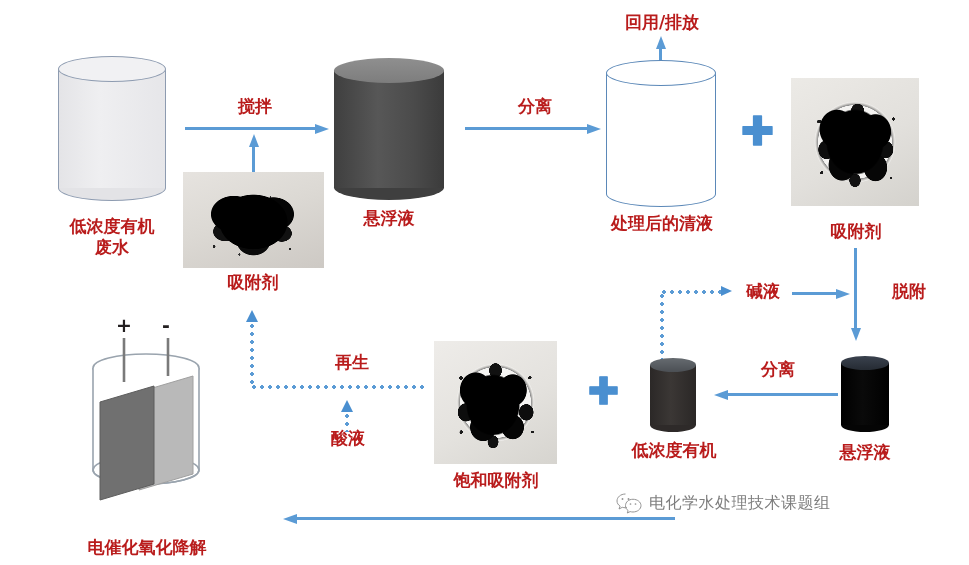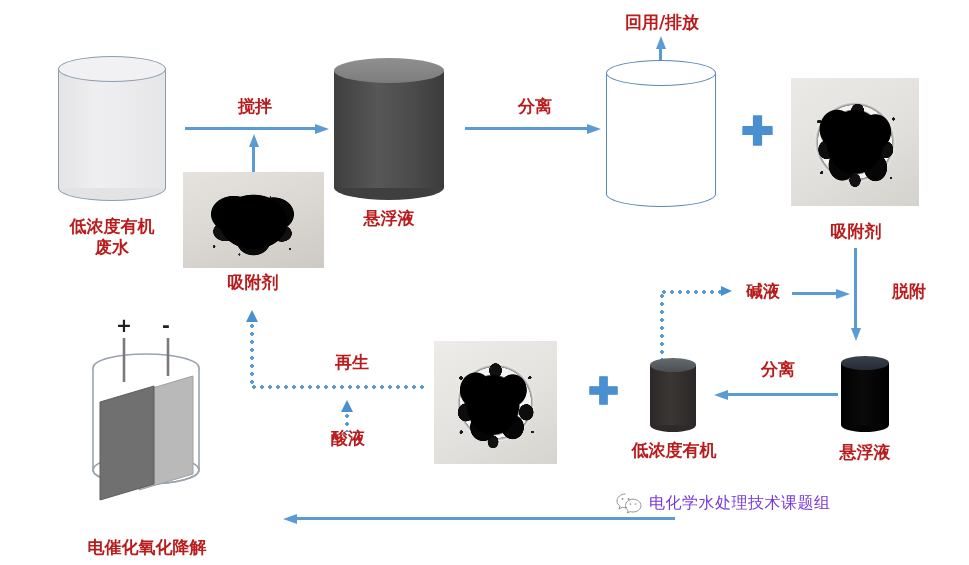--- a/index.html
+++ b/index.html
@@ -72,21 +72,21 @@
     background-position: center 0;
   }
 
   .plus-icon { position: absolute; }
 
   .watermark {
     position: absolute;
     display: flex;
     align-items: center;
     gap: 7px;
-    color: #6d28d9;
+    color: #737373;
     font-size: 16px;
     opacity: .92;
     font-family: "DejaVu Sans", "Liberation Sans", sans-serif;
   }
   .wm-text { font-weight: normal; letter-spacing: .5px; }
   .sign { position: absolute; font-size: 19px; font-weight: bold; color: #231f20; }
 </style>
 </head>
 <body>
 
@@ -138,20 +138,21 @@
     <div class="shaft" style="left:0; top:3px; width:126px; height:3px;"></div>
     <div class="head" style="left:122px; top:0px; border-top:5px solid transparent; border-bottom:5px solid transparent; border-left:14px solid #5b9bd5;"></div>
   </div>
   <div class="label lbl-big" style="left:480px; top:96px; width:110px;">分离</div>
 
   <div class="cyl" style="left:606px; top:60px; width:110px; height:148px;">
     <div class="bot" style="left:0; top:121px; width:110px; height:26px; background:#ffffff; border:1.4px solid #5b88b8;"></div>
     <div class="body" style="left:0; top:13px; width:110px; height:121px; background:#ffffff; border-left:1.4px solid #5b88b8; border-right:1.4px solid #5b88b8;"></div>
     <div class="top" style="left:0; top:0; width:110px; height:26px; background:#ffffff; border:1.4px solid #5b88b8;"></div>
   </div>
+  <div class="label lbl-big" style="left:592px; top:213px; width:140px;">处理后的清液</div>
 
   <div class="arrow" style="left:656px; top:36px; width:10px; height:48px;">
     <div class="shaft" style="left:3px; top:11px; width:3px; height:37px;"></div>
     <div class="head" style="left:0px; top:0px; border-left:5px solid transparent; border-right:5px solid transparent; border-bottom:13px solid #5b9bd5;"></div>
   </div>
   <div class="label lbl-big" style="left:592px; top:12px; width:140px;">回用/排放</div>
 
   <svg class="plus-icon" viewBox="0 0 100 100" style="left:741px; top:114px; width:33px; height:33px;">
     <path d="M38 6 H62 V38 H94 V62 H62 V94 H38 V62 H6 V38 H38 Z" fill="#4a8fd0" stroke="#4a8fd0" stroke-width="4" stroke-linejoin="round"></path>
   </svg>
@@ -231,20 +232,21 @@
            radial-gradient(ellipse 7% 8% at 50% 24%, #111 0 72%, rgba(0,0,0,0) 76%),
            radial-gradient(ellipse 6% 7% at 48% 82%, #111 0 72%, rgba(0,0,0,0) 76%),
            radial-gradient(circle 3px at 22% 30%, #1a1a1a 0 64%, rgba(0,0,0,0) 66%),
            radial-gradient(circle 2.5px at 78% 30%, #1a1a1a 0 64%, rgba(0,0,0,0) 66%),
            radial-gradient(circle 2.5px at 22% 74%, #1a1a1a 0 64%, rgba(0,0,0,0) 66%),
            radial-gradient(circle 2px at 80% 74%, #1a1a1a 0 64%, rgba(0,0,0,0) 66%),
            radial-gradient(circle at 50% 50%, rgba(0,0,0,0) 0 40.5%, #8c8c8c 41%, #d2d0cc 43%, rgba(0,0,0,0) 44.5%),
            radial-gradient(circle at 50% 50%, #f5f4f2 0 44%, rgba(0,0,0,0) 45%),
            linear-gradient(150deg,#eeece9 0%, #e4e2de 55%, #d6d4cf 100%);"></div>
   </div>
+  <div class="label lbl-big" style="left:432px; top:470px; width:128px;">饱和吸附剂</div>
 
   <div class="dotline" style="left:0; top:0; width:969px; height:565px; pointer-events:none;">
     <div class="seg dot-h" style="left:250px; top:385px; width:178px; height:4px;"></div>
     <div class="seg dot-v" style="left:250px; top:322px; width:4px; height:65px;"></div>
     <div class="head" style="position:absolute; left:246px; top:310px; width:0; height:0; border-left:6px solid transparent; border-right:6px solid transparent; border-bottom:12px solid #4a8fd0;"></div>
   </div>
   <div class="label lbl-big" style="left:317px; top:352px; width:70px;">再生</div>
 
   <div class="dotline" style="left:0; top:0; width:969px; height:565px; pointer-events:none;">
     <div class="seg dot-v" style="left:345px; top:412px; width:4px; height:20px;"></div>

